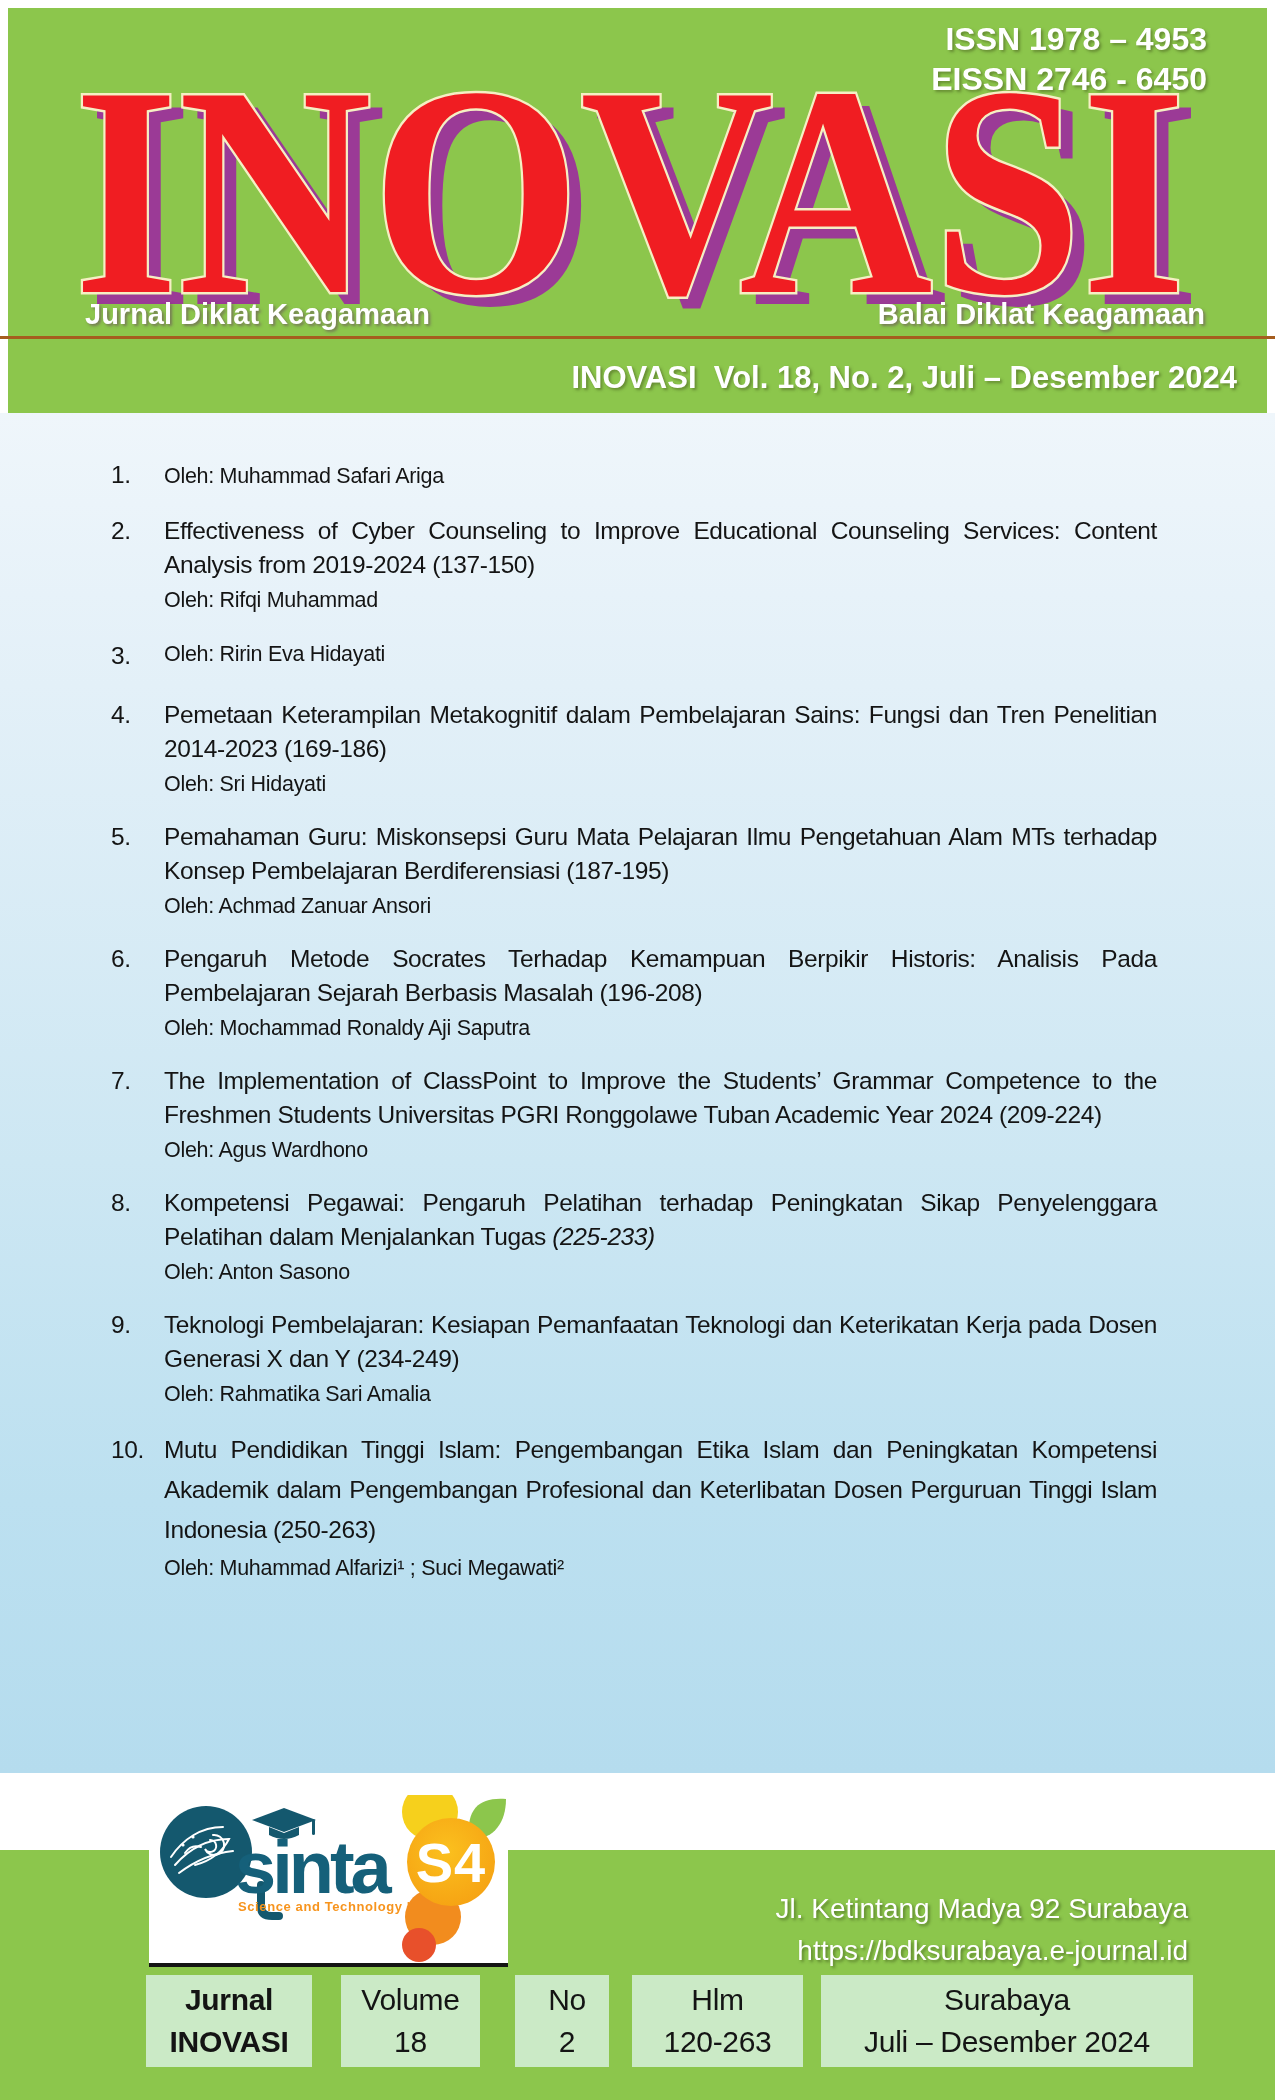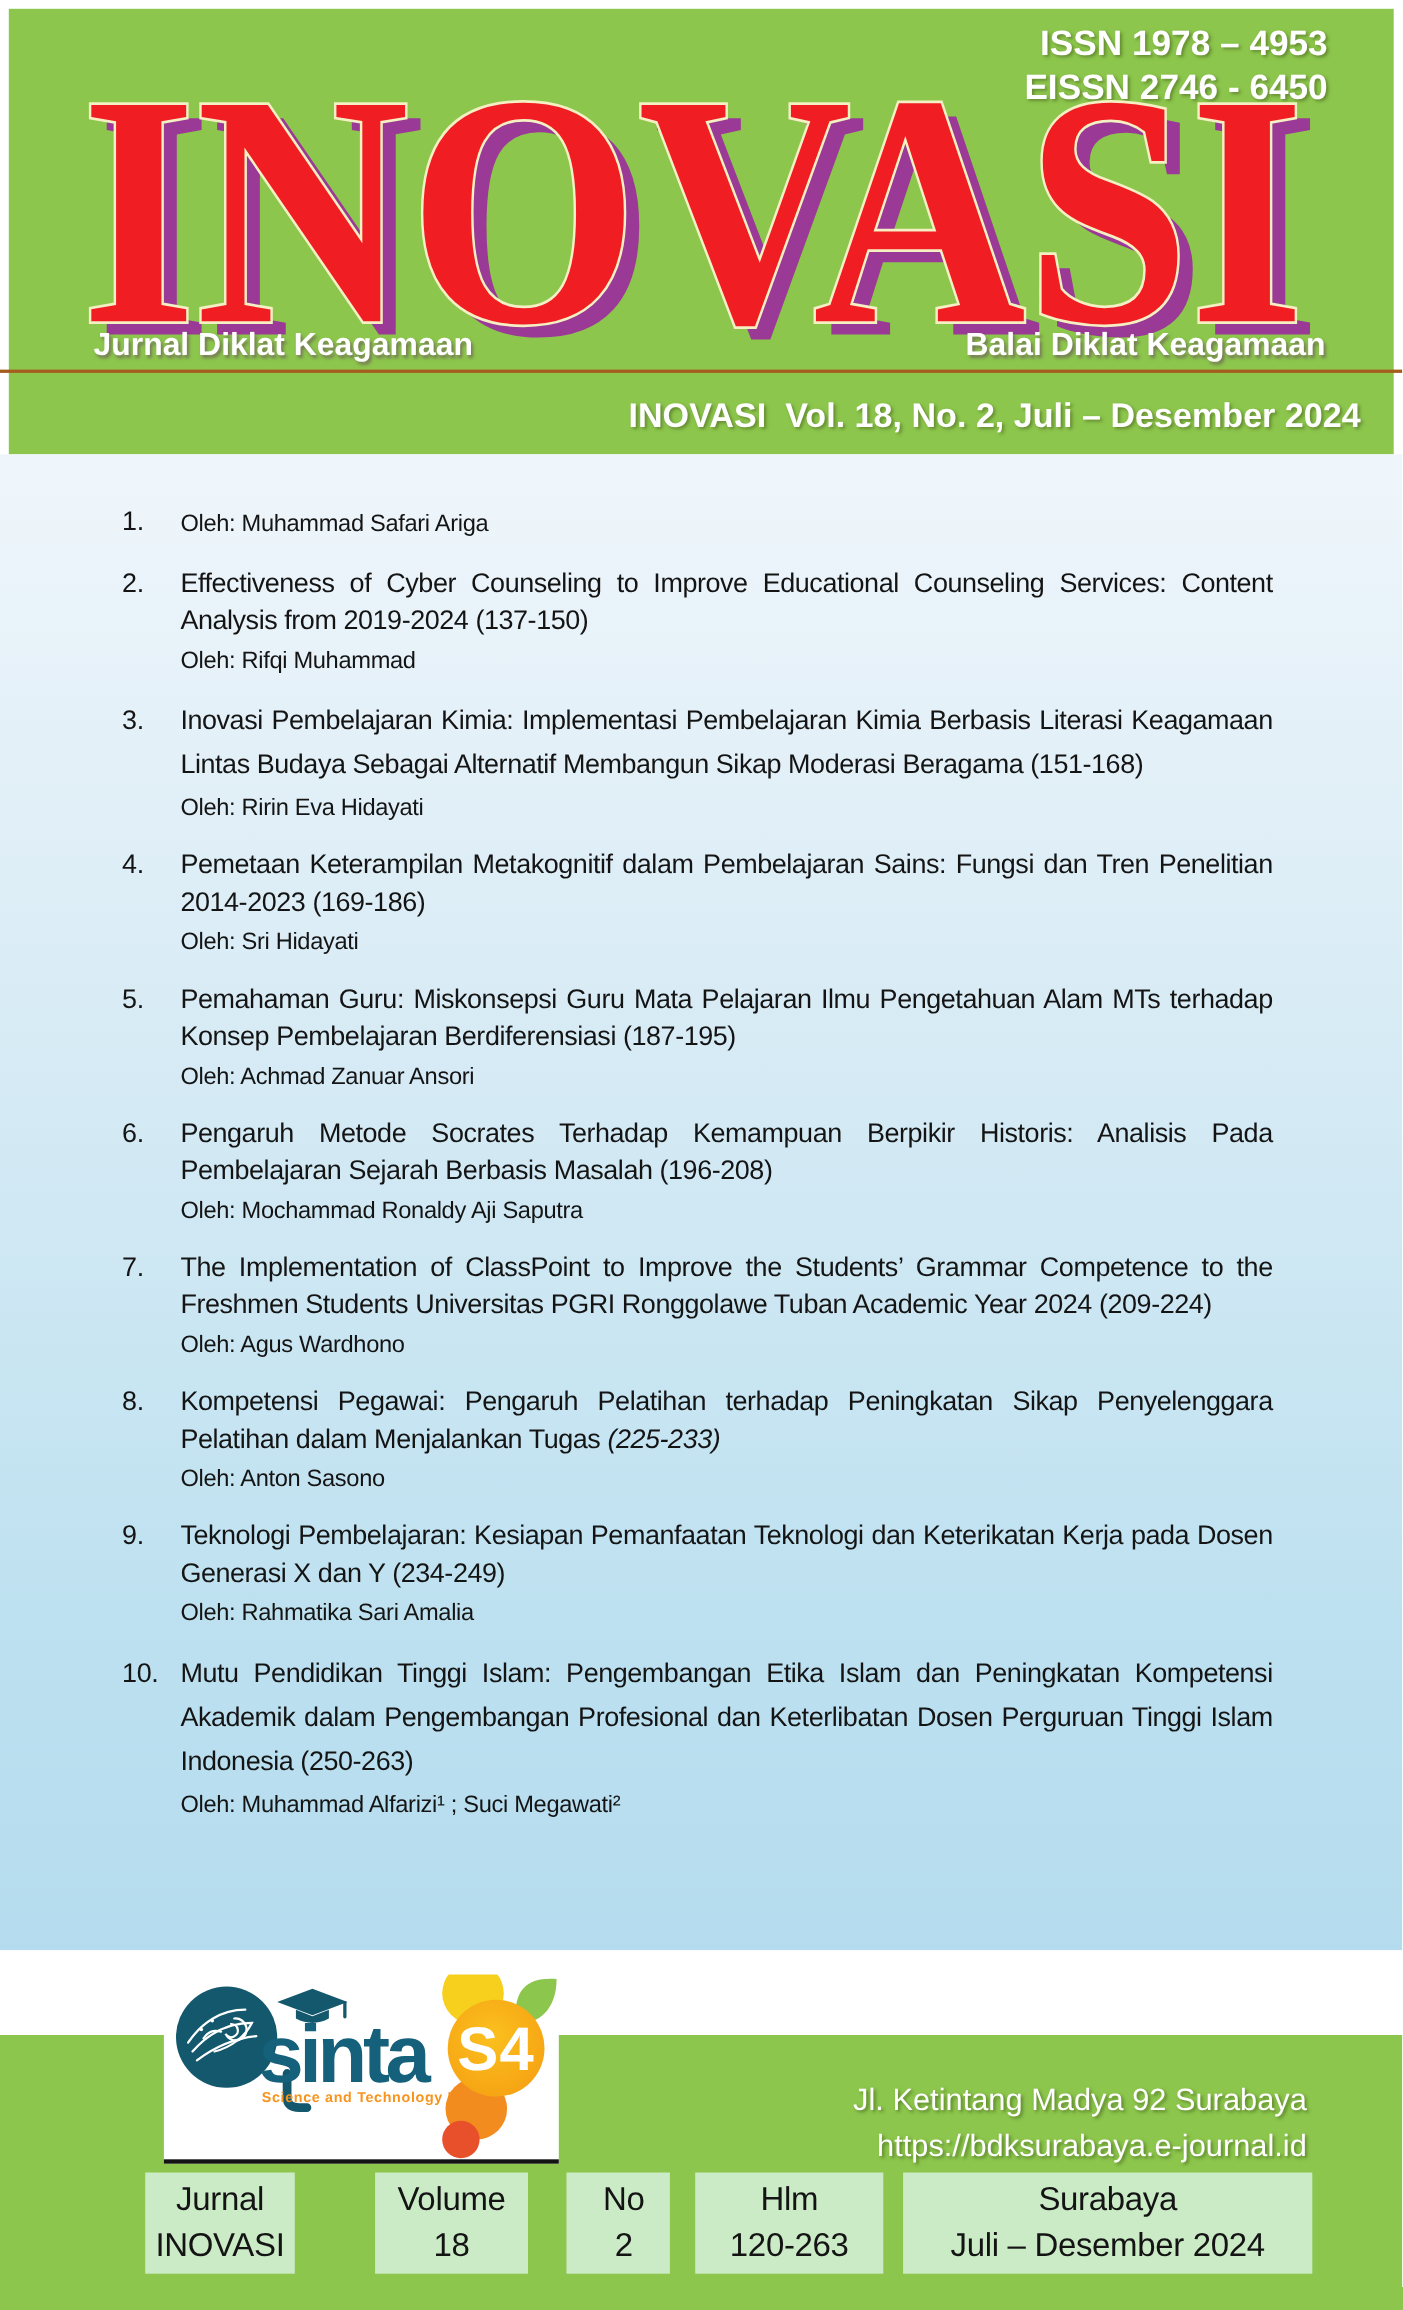--- a/index.html
+++ b/index.html
@@ -76,21 +76,21 @@
     color:#ffffff; font-weight:400; font-size:28px; line-height:42px;
     text-shadow:2px 2px 3px rgba(60,85,25,.6);
   }
   .address .url { cursor:pointer; }
 
   .fbox {
     position:absolute; top:1975px; height:92px; background:#CBEAC6;
     color:#141414; text-align:center; font-size:30px; line-height:42px;
     padding-top:4px; box-sizing:border-box; letter-spacing:-0.3px;
   }
-  .fbox1 { left:132px; width:136px; }
+  .fbox1 { left:146px; width:166px;font-weight:bold; }
   .fbox2 { left:341px; width:139px; }
   .fbox3 { left:515px; width:94px;padding-left:10px;  }
   .fbox4 { left:632px; width:171px; }
   .fbox5 { left:821px; width:372px; }
 
   .sinta-name      { font-family:"Liberation Sans","DejaVu Sans",sans-serif; font-weight:700; font-size:74px; fill:#15607A; letter-spacing:-4px; }
   .sinta-tagline   { font-family:"Liberation Sans","DejaVu Sans",sans-serif; font-weight:700; font-size:13px;  fill:#F7941D; letter-spacing:0.6px; }
   .sinta-badge-txt { font-family:"Liberation Sans","DejaVu Sans",sans-serif; font-weight:700; font-size:56px; fill:#ffffff; letter-spacing:1px; }
 </style>
 </head>
@@ -127,21 +127,20 @@
         <div class="article">
           <div class="anum">2.</div>
           <div class="abody">
             <div class="atitle"><span>Effectiveness of Cyber Counseling to Improve Educational Counseling Services: Content Analysis from 2019-2024 </span><span class="pages">(137-150)</span></div>
             <div class="author">Oleh: Rifqi Muhammad</div>
           </div>
         </div>
         <div class="article loose">
           <div class="anum">3.</div>
           <div class="abody">
-            <div class="atitle"><span>Inovasi Pembelajaran Kimia: Implementasi Pembelajaran Kimia Berbasis Literasi Keagamaan Lintas Budaya Sebagai Alternatif Membangun Sikap Moderasi Beragama </span><span class="pages">(151-168)</span></div>
             <div class="author">Oleh: Ririn Eva Hidayati</div>
           </div>
         </div>
         <div class="article">
           <div class="anum">4.</div>
           <div class="abody">
             <div class="atitle"><span>Pemetaan Keterampilan Metakognitif dalam Pembelajaran Sains: Fungsi dan Tren Penelitian 2014-2023 </span><span class="pages">(169-186)</span></div>
             <div class="author">Oleh: Sri Hidayati</div>
           </div>
         </div>

